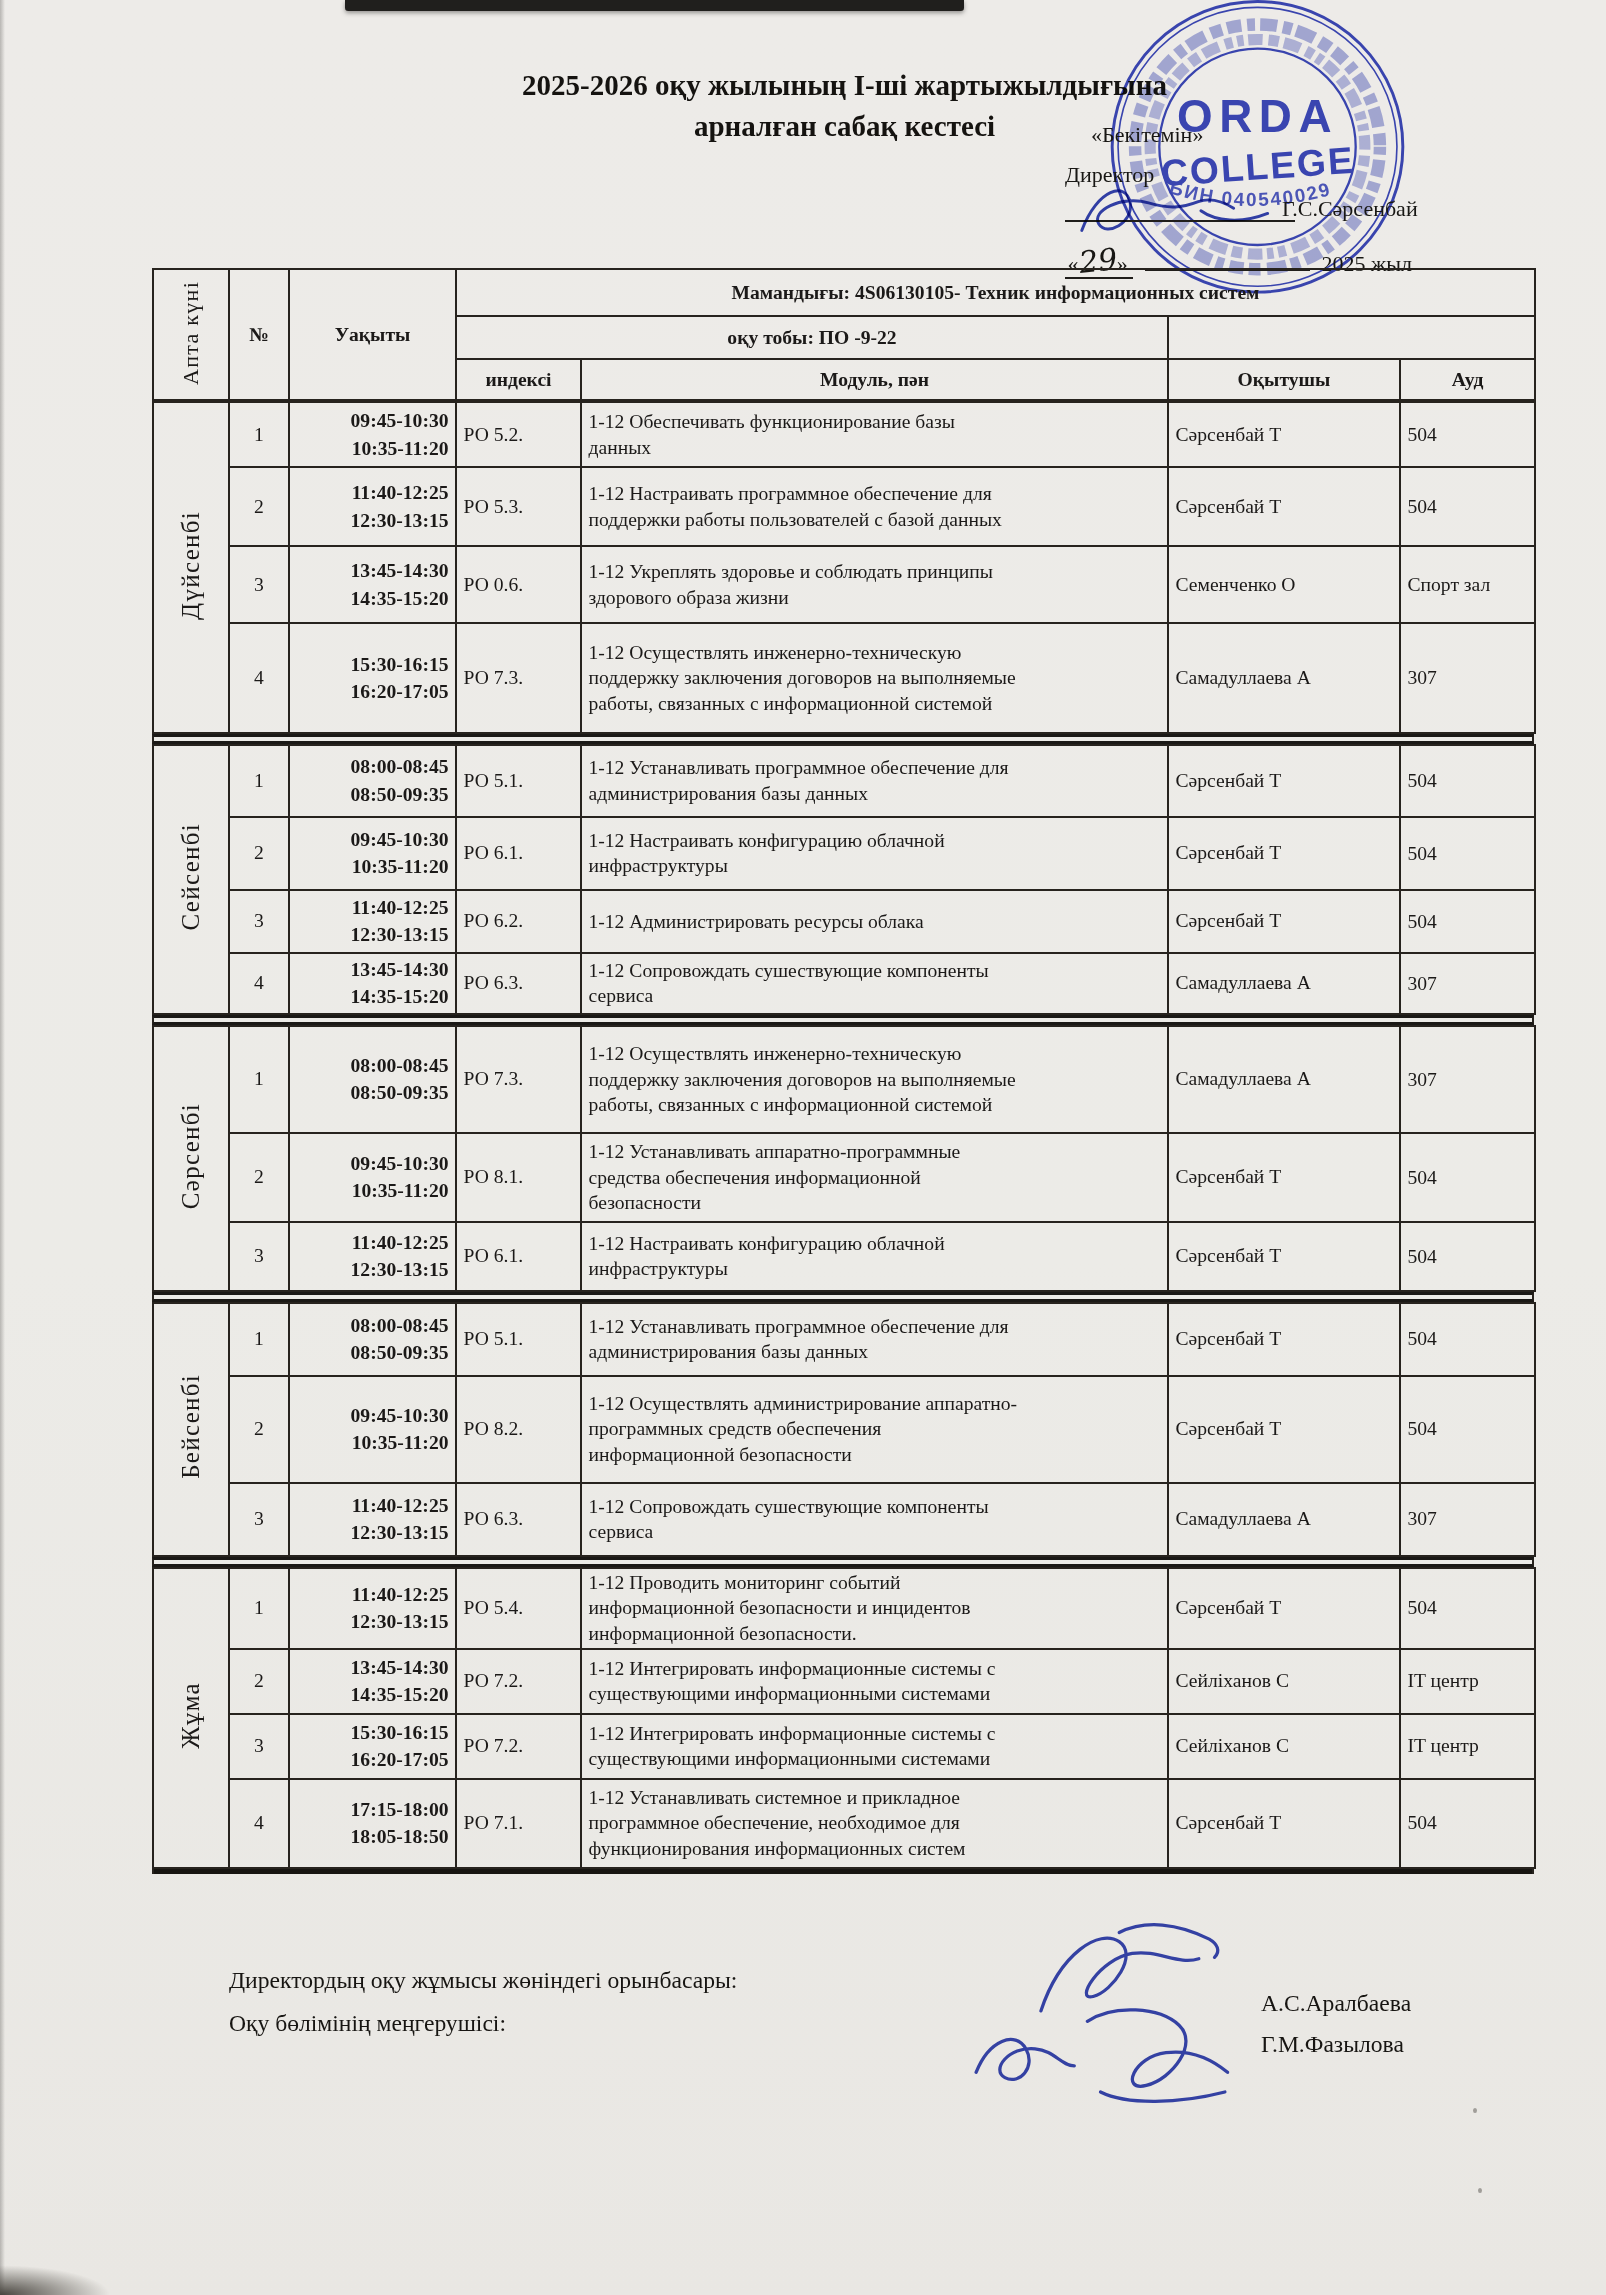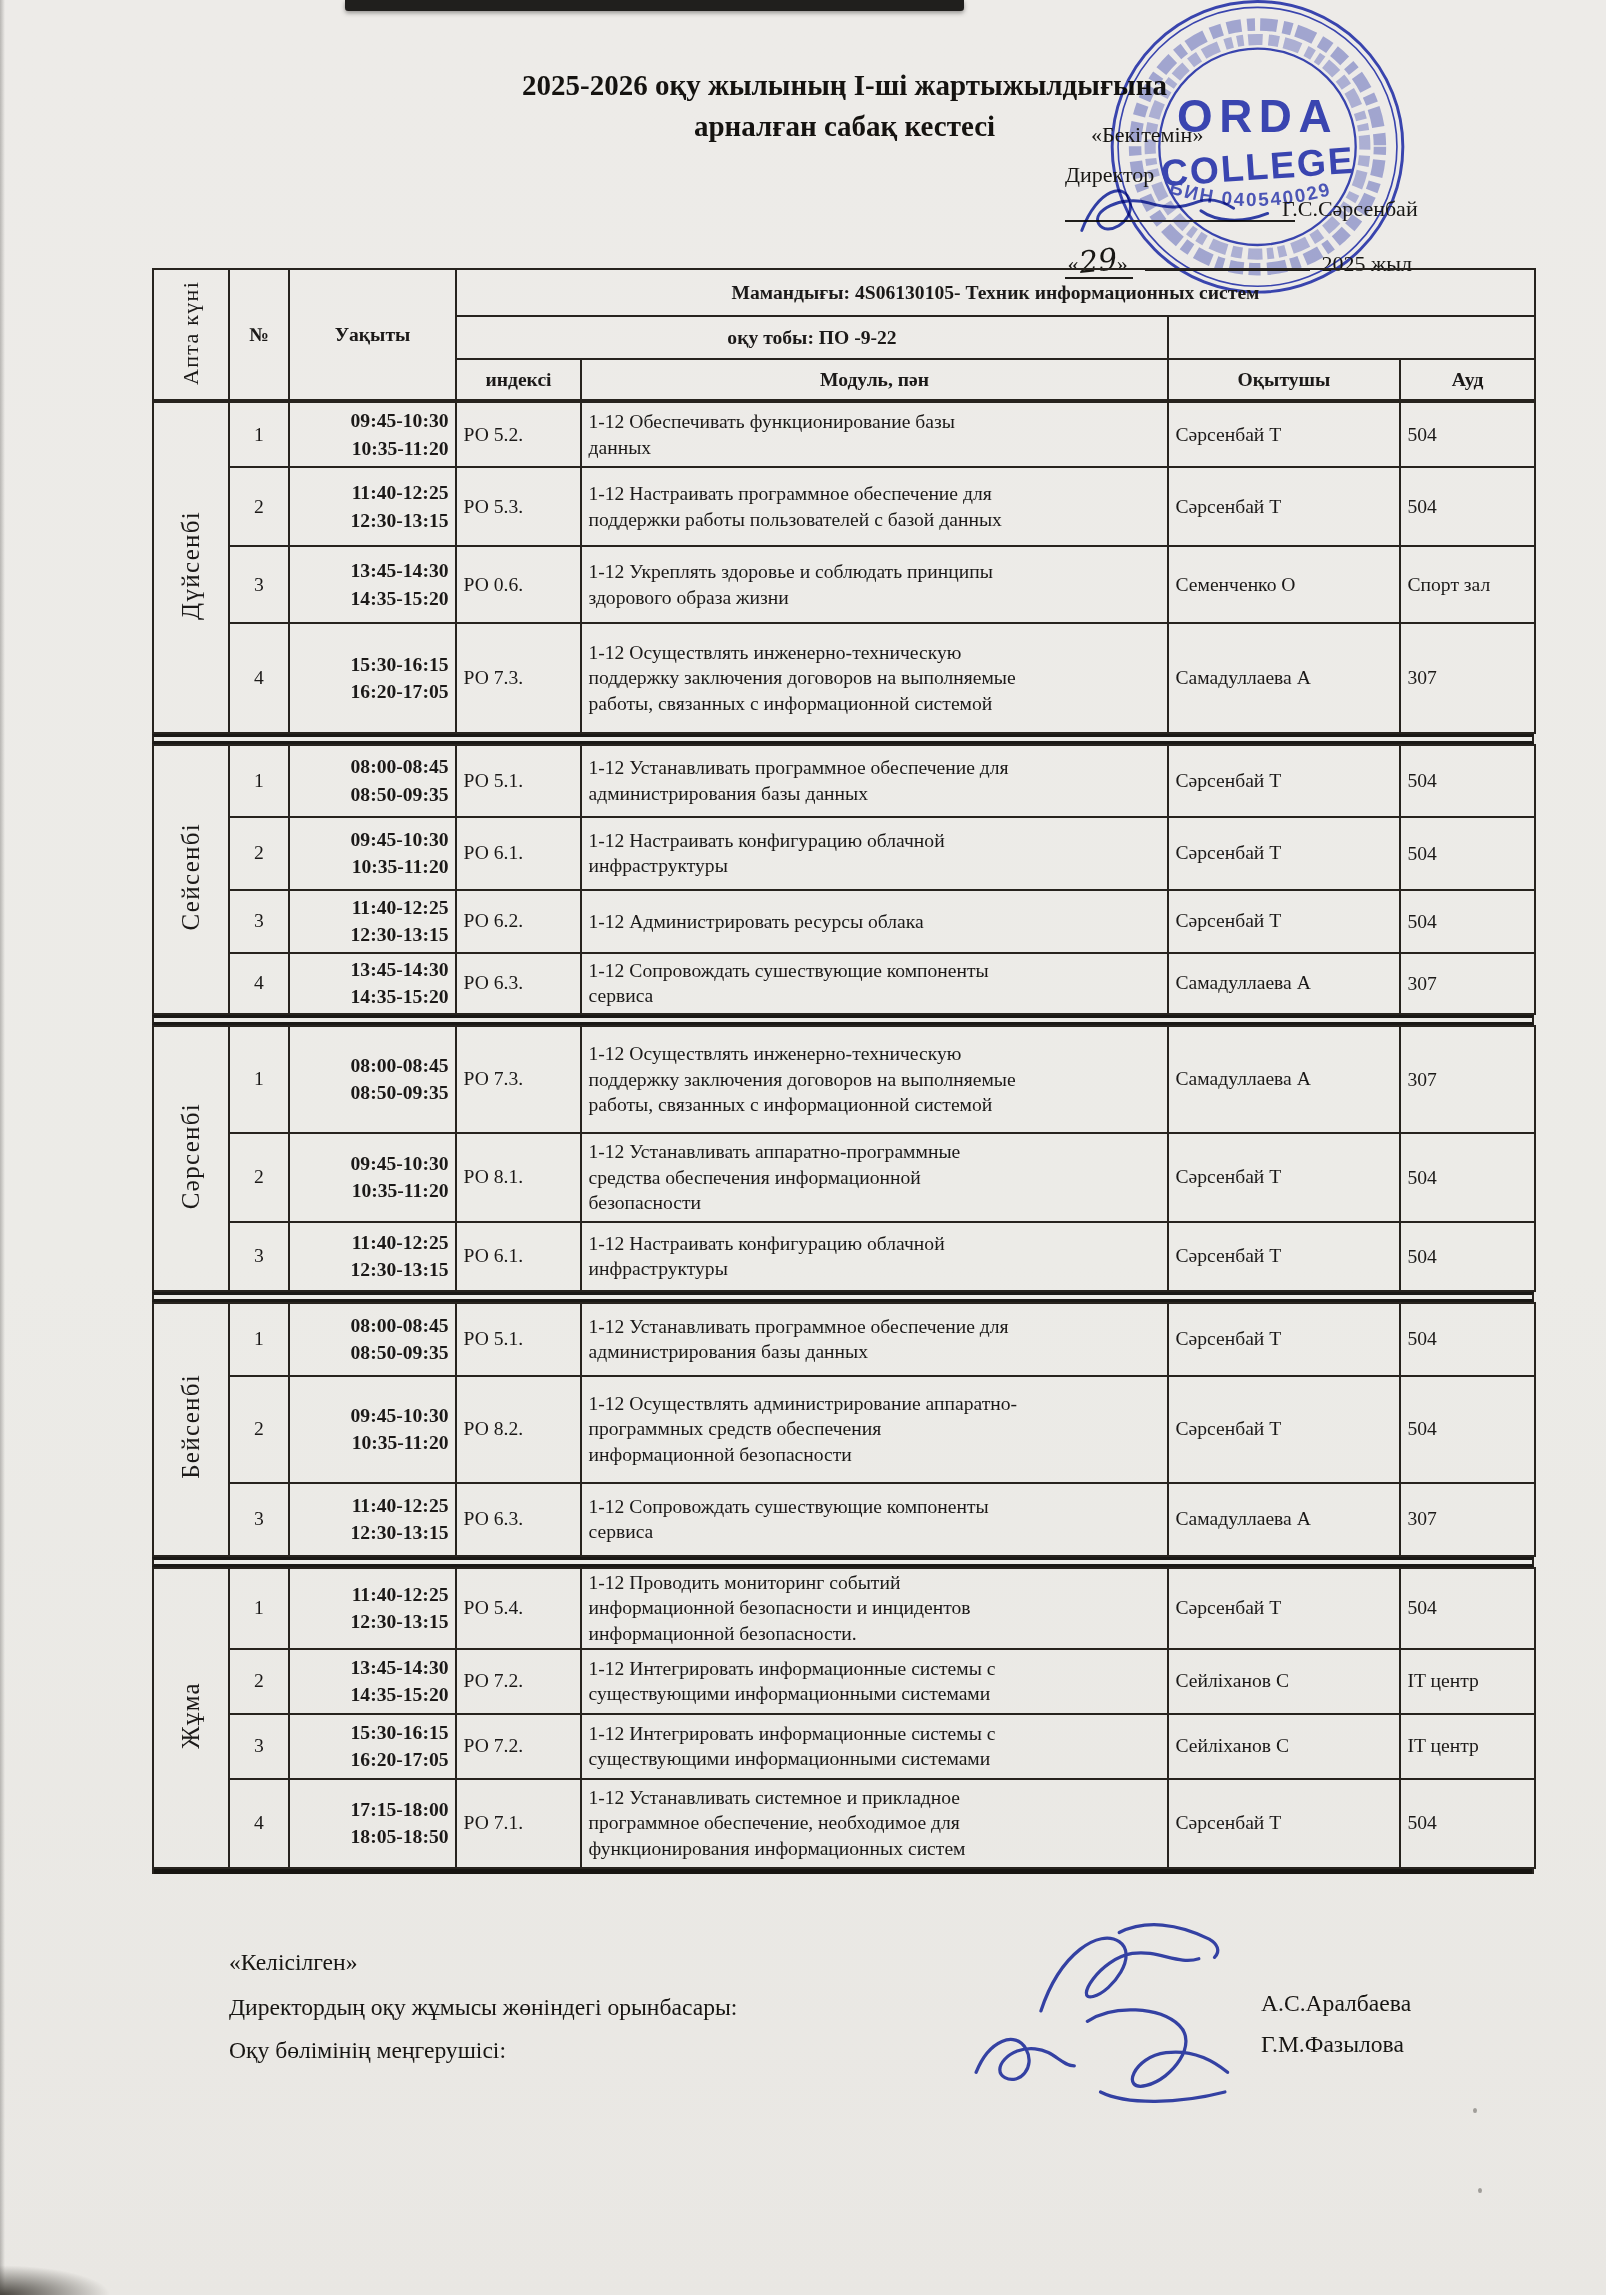--- a/index.html
+++ b/index.html
@@ -412,21 +412,20 @@
             <td class="c-tch">Сәрсенбай Т</td>
             <td class="c-rm"><span class="roomtext">504</span></td>
           </tr>
         </tbody>
       </table>
       <div class="bottom-bar"></div>
     </div>
 </div>
 
 <div class="footer">
-  <div>«Келісілген»</div>
   <div class="ft-line2">Директордың оқу жұмысы  жөніндегі орынбасары:</div>
   <div class="ft-line3">Оқу бөлімінің меңгерушісі:</div>
   <span class="ft-name1">А.С.Аралбаева</span>
   <span class="ft-name2">Г.М.Фазылова</span>
 </div>
 
 <svg class="sig" style="left:1021px;top:1913px;width:216px;height:124px" viewBox="0 0 330 190">
   <g fill="none" stroke="#2334ae" stroke-width="5" stroke-linecap="round" opacity="0.9">
     <path d="M30,150 C60,60 120,24 150,44 C180,64 140,120 110,128 C80,136 120,70 170,62 C210,56 240,80 272,70"></path>
     <path d="M150,30 C190,10 240,16 288,40 C300,47 306,58 296,68"></path>

